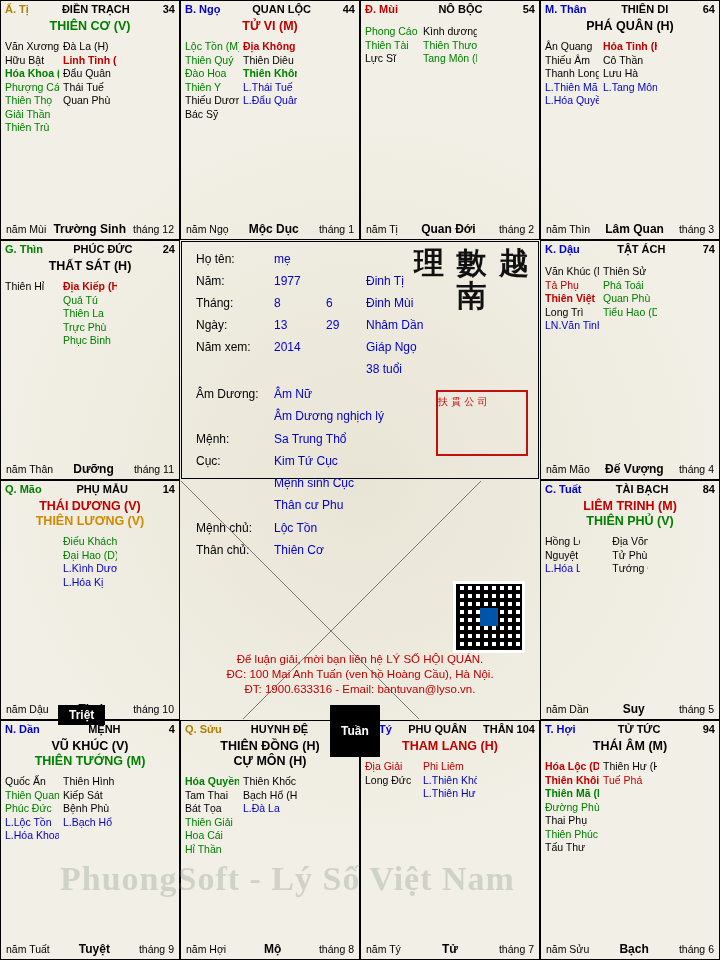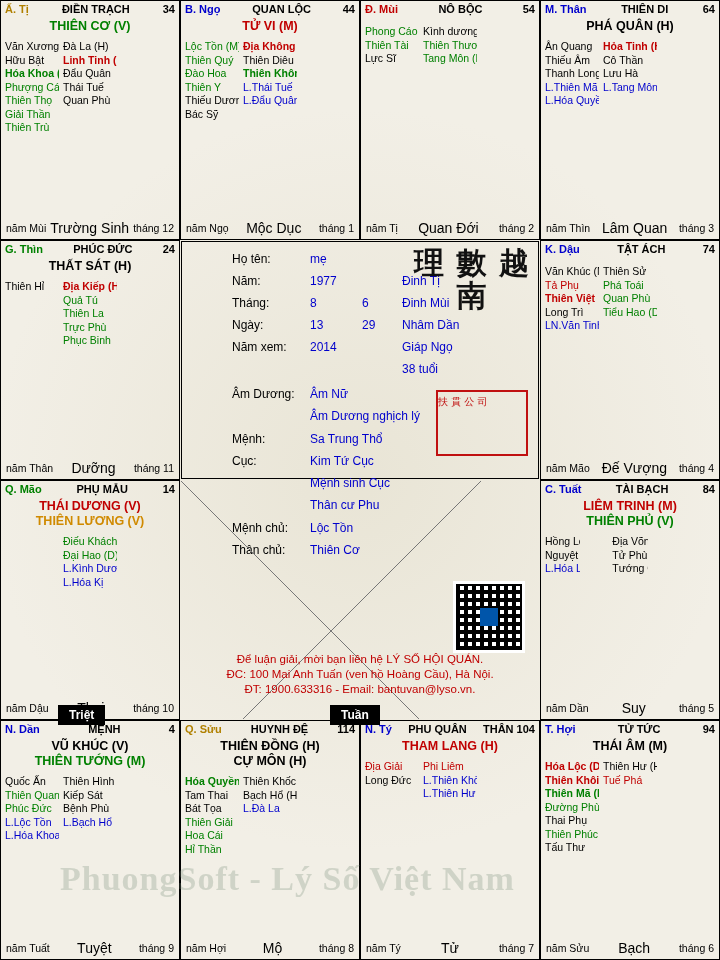--- a/index.html
+++ b/index.html
@@ -53,29 +53,29 @@
   .grn{color:#008000;}
   .red{color:#c00000;}
   .blu{color:#0000cc;}
   .ora{color:#d08a00;}
   .bold{font-weight:bold;}
   .foot{
     position:absolute;bottom:3px;left:0;width:100%;
     display:flex;justify-content:space-between;align-items:center;
     padding:0 5px;box-sizing:border-box;font-size:10.5px;
   }
-  .foot .mid{font-weight:normal;font-size:14px;}
+  .foot .mid{font-weight:bold;font-size:12px;}
   
   .center{
     position:absolute;left:181px;top:241px;width:358px;height:238px;
     border:1px solid #000;box-sizing:border-box;
     background:transparent;
   }
   .infoblock{position:absolute;left:14px;top:10px;width:330px;font-size:12px;}
-  .irow{display:flex;margin-bottom:7px;line-height:15px;margin-left:36px;}
+  .irow{display:flex;margin-bottom:7px;line-height:15px;}
   .ilbl{width:78px;color:#000;}
   .ival{color:#0000cc;}
   .ival2{color:#0000cc;width:52px;display:inline-block;}
   .ival3{color:#0000cc;width:40px;display:inline-block;}
   .seal{
     position:absolute;right:6px;top:4px;width:120px;text-align:center;
     color:#111;font-family:"DejaVu Serif", serif;
   }
   .seal .ch{font-size:30px;font-weight:bold;line-height:33px;letter-spacing:1px;}
   .sealbox{
@@ -101,21 +101,21 @@
   }
   .diag{position:absolute;left:0;top:0;width:100%;height:100%;pointer-events:none;}
   .trietbox{
     position:absolute;left:58px;top:705px;
     background:#000;color:#fff;font-weight:bold;font-size:12px;
     padding:2px 10px;border:1px solid #000;z-index:5;
   }
   .tuanbox{
     position:absolute;left:330px;top:705px;
     background:#000;color:#fff;font-weight:bold;font-size:12px;
-    padding:2px 10px;border:1px solid #000;z-index:5;
+    padding:18px 10px;border:1px solid #000;z-index:5;
   }
   .watermark{
     position:absolute;left:60px;top:860px;width:600px;
     font-size:34px;color:rgba(120,140,120,0.28);font-weight:bold;
     font-family:"Liberation Serif", serif;pointer-events:none;z-index:4;
     letter-spacing:1px;
   }
   .bgleaf{
     position:absolute;left:0;top:0;width:720px;height:960px;
     background:

